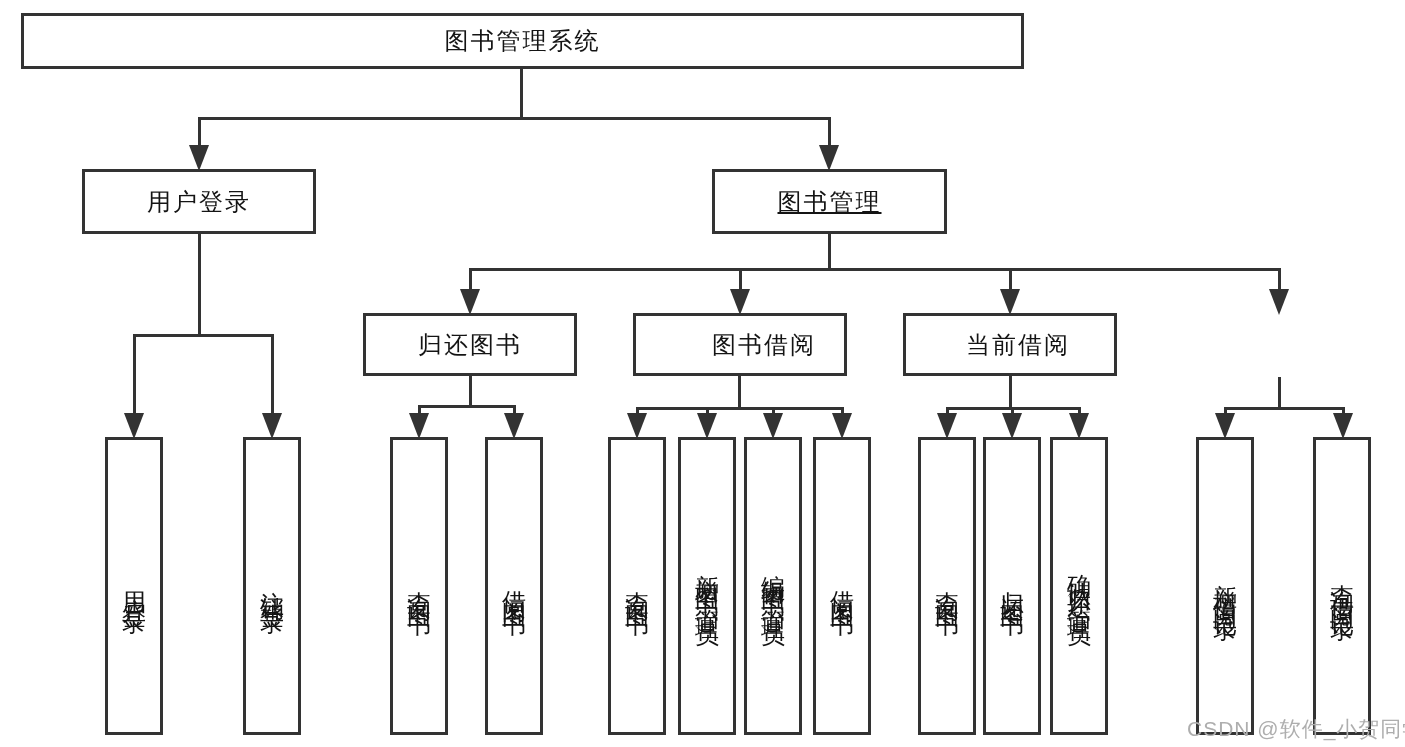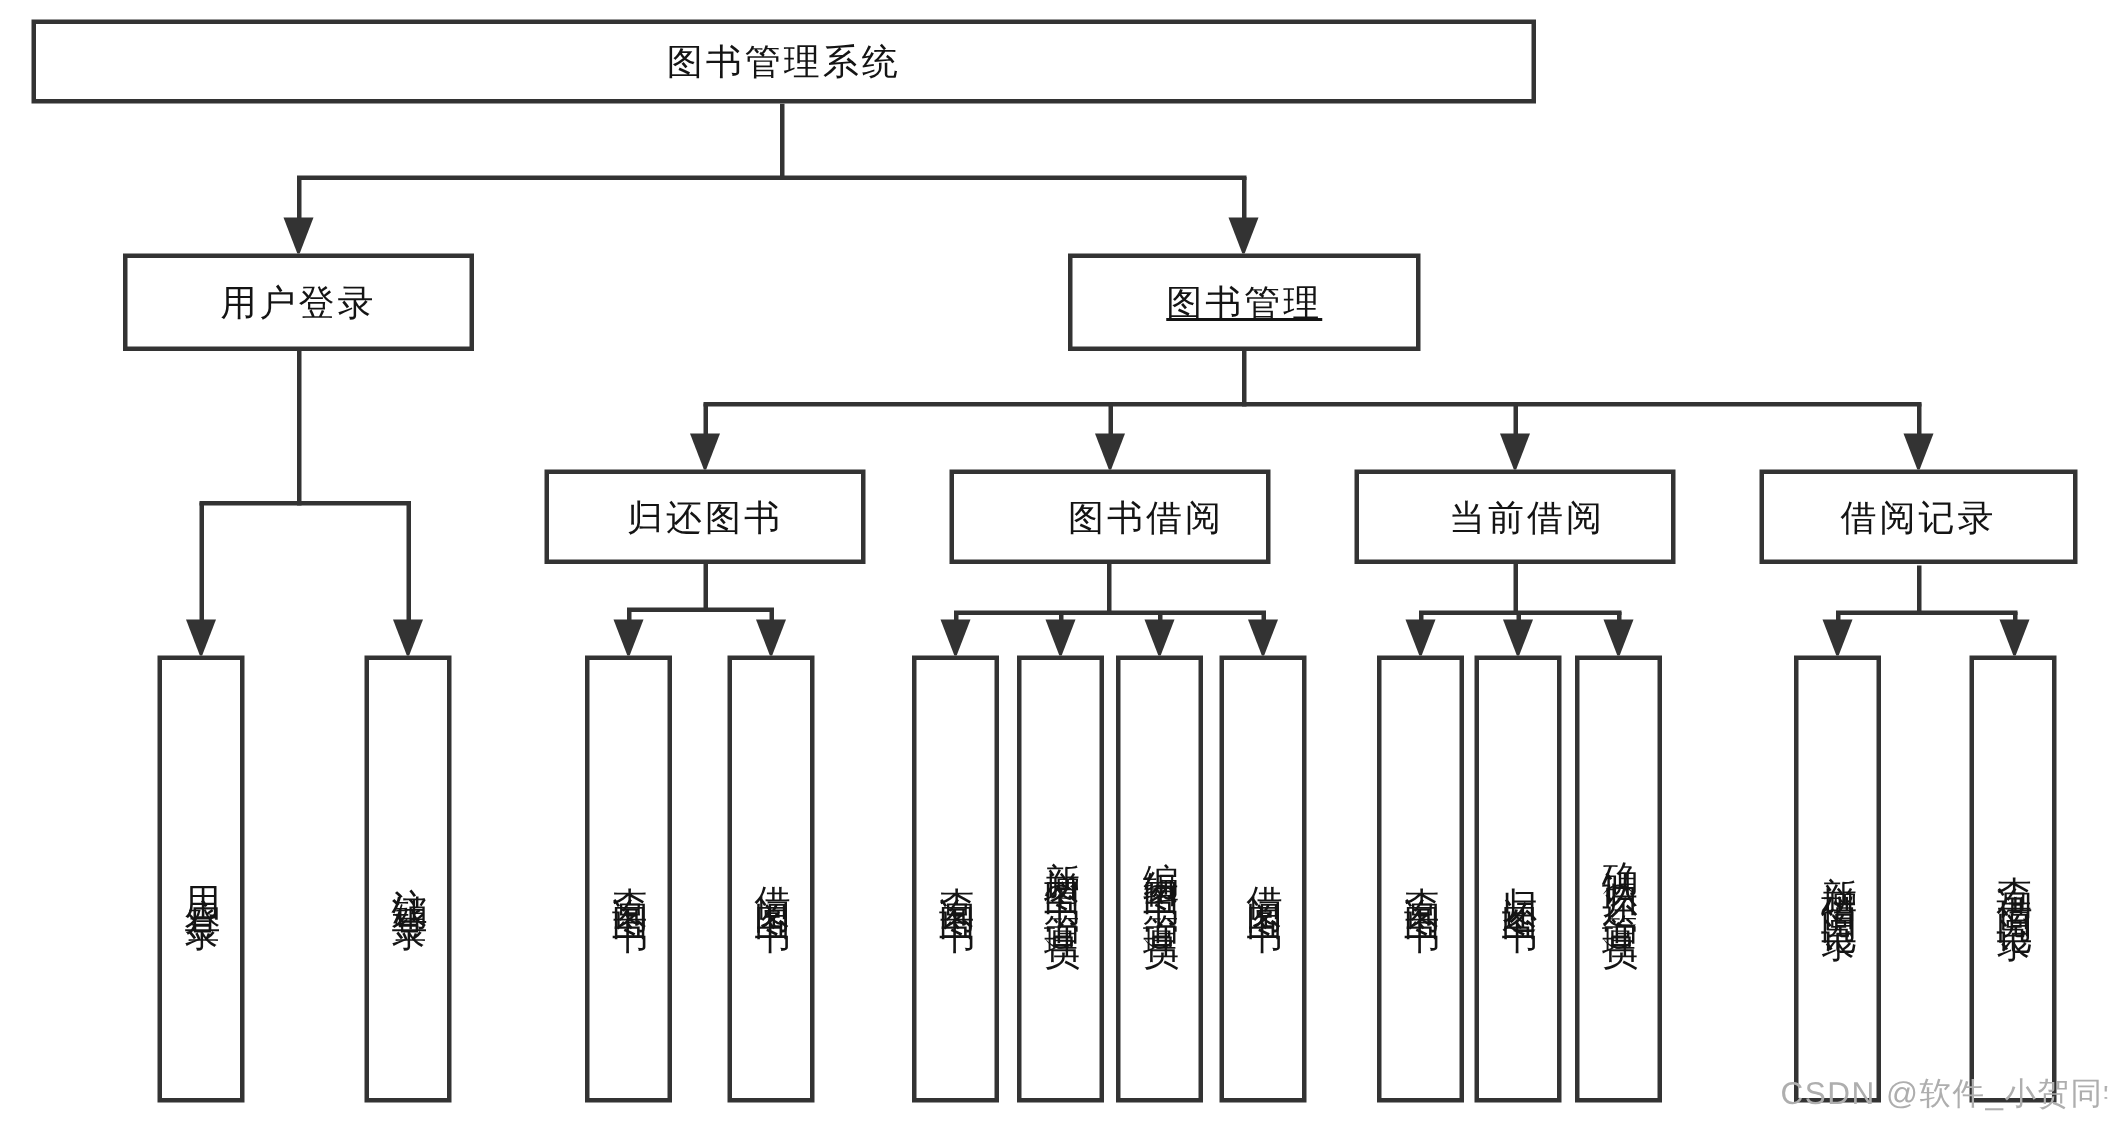--- a/index.html
+++ b/index.html
@@ -124,21 +124,20 @@
     </div>
 
   <div class="box" style="left:21px;top:13px;width:1003px;height:56px;">图书管理系统</div>
 
   <div class="box" style="left:82px;top:169px;width:234px;height:65px;">用户登录</div>
   <div class="box" style="left:712px;top:169px;width:235px;height:65px;text-decoration:underline;">图书管理</div>
 
   <div class="box" style="left:363px;top:313px;width:214px;height:63px;">归还图书</div>
   <div class="box" style="left:633px;top:313px;width:214px;height:63px;padding-left:48px;">图书借阅</div>
   <div class="box" style="left:903px;top:313px;width:214px;height:63px;padding-left:16px;">当前借阅</div>
-  <div class="box" style="left:1173px;top:313px;width:212px;height:63px;">借阅记录</div>
 
   <div class="leaf" style="left:105px;">
     <span class="vtext">用户登录</span>
   </div>
   <div class="leaf" style="left:243px;">
     <span class="vtext">注销登录</span>
   </div>
 
   <div class="leaf" style="left:390px;">
     <span class="vtext">查询图书</span>

